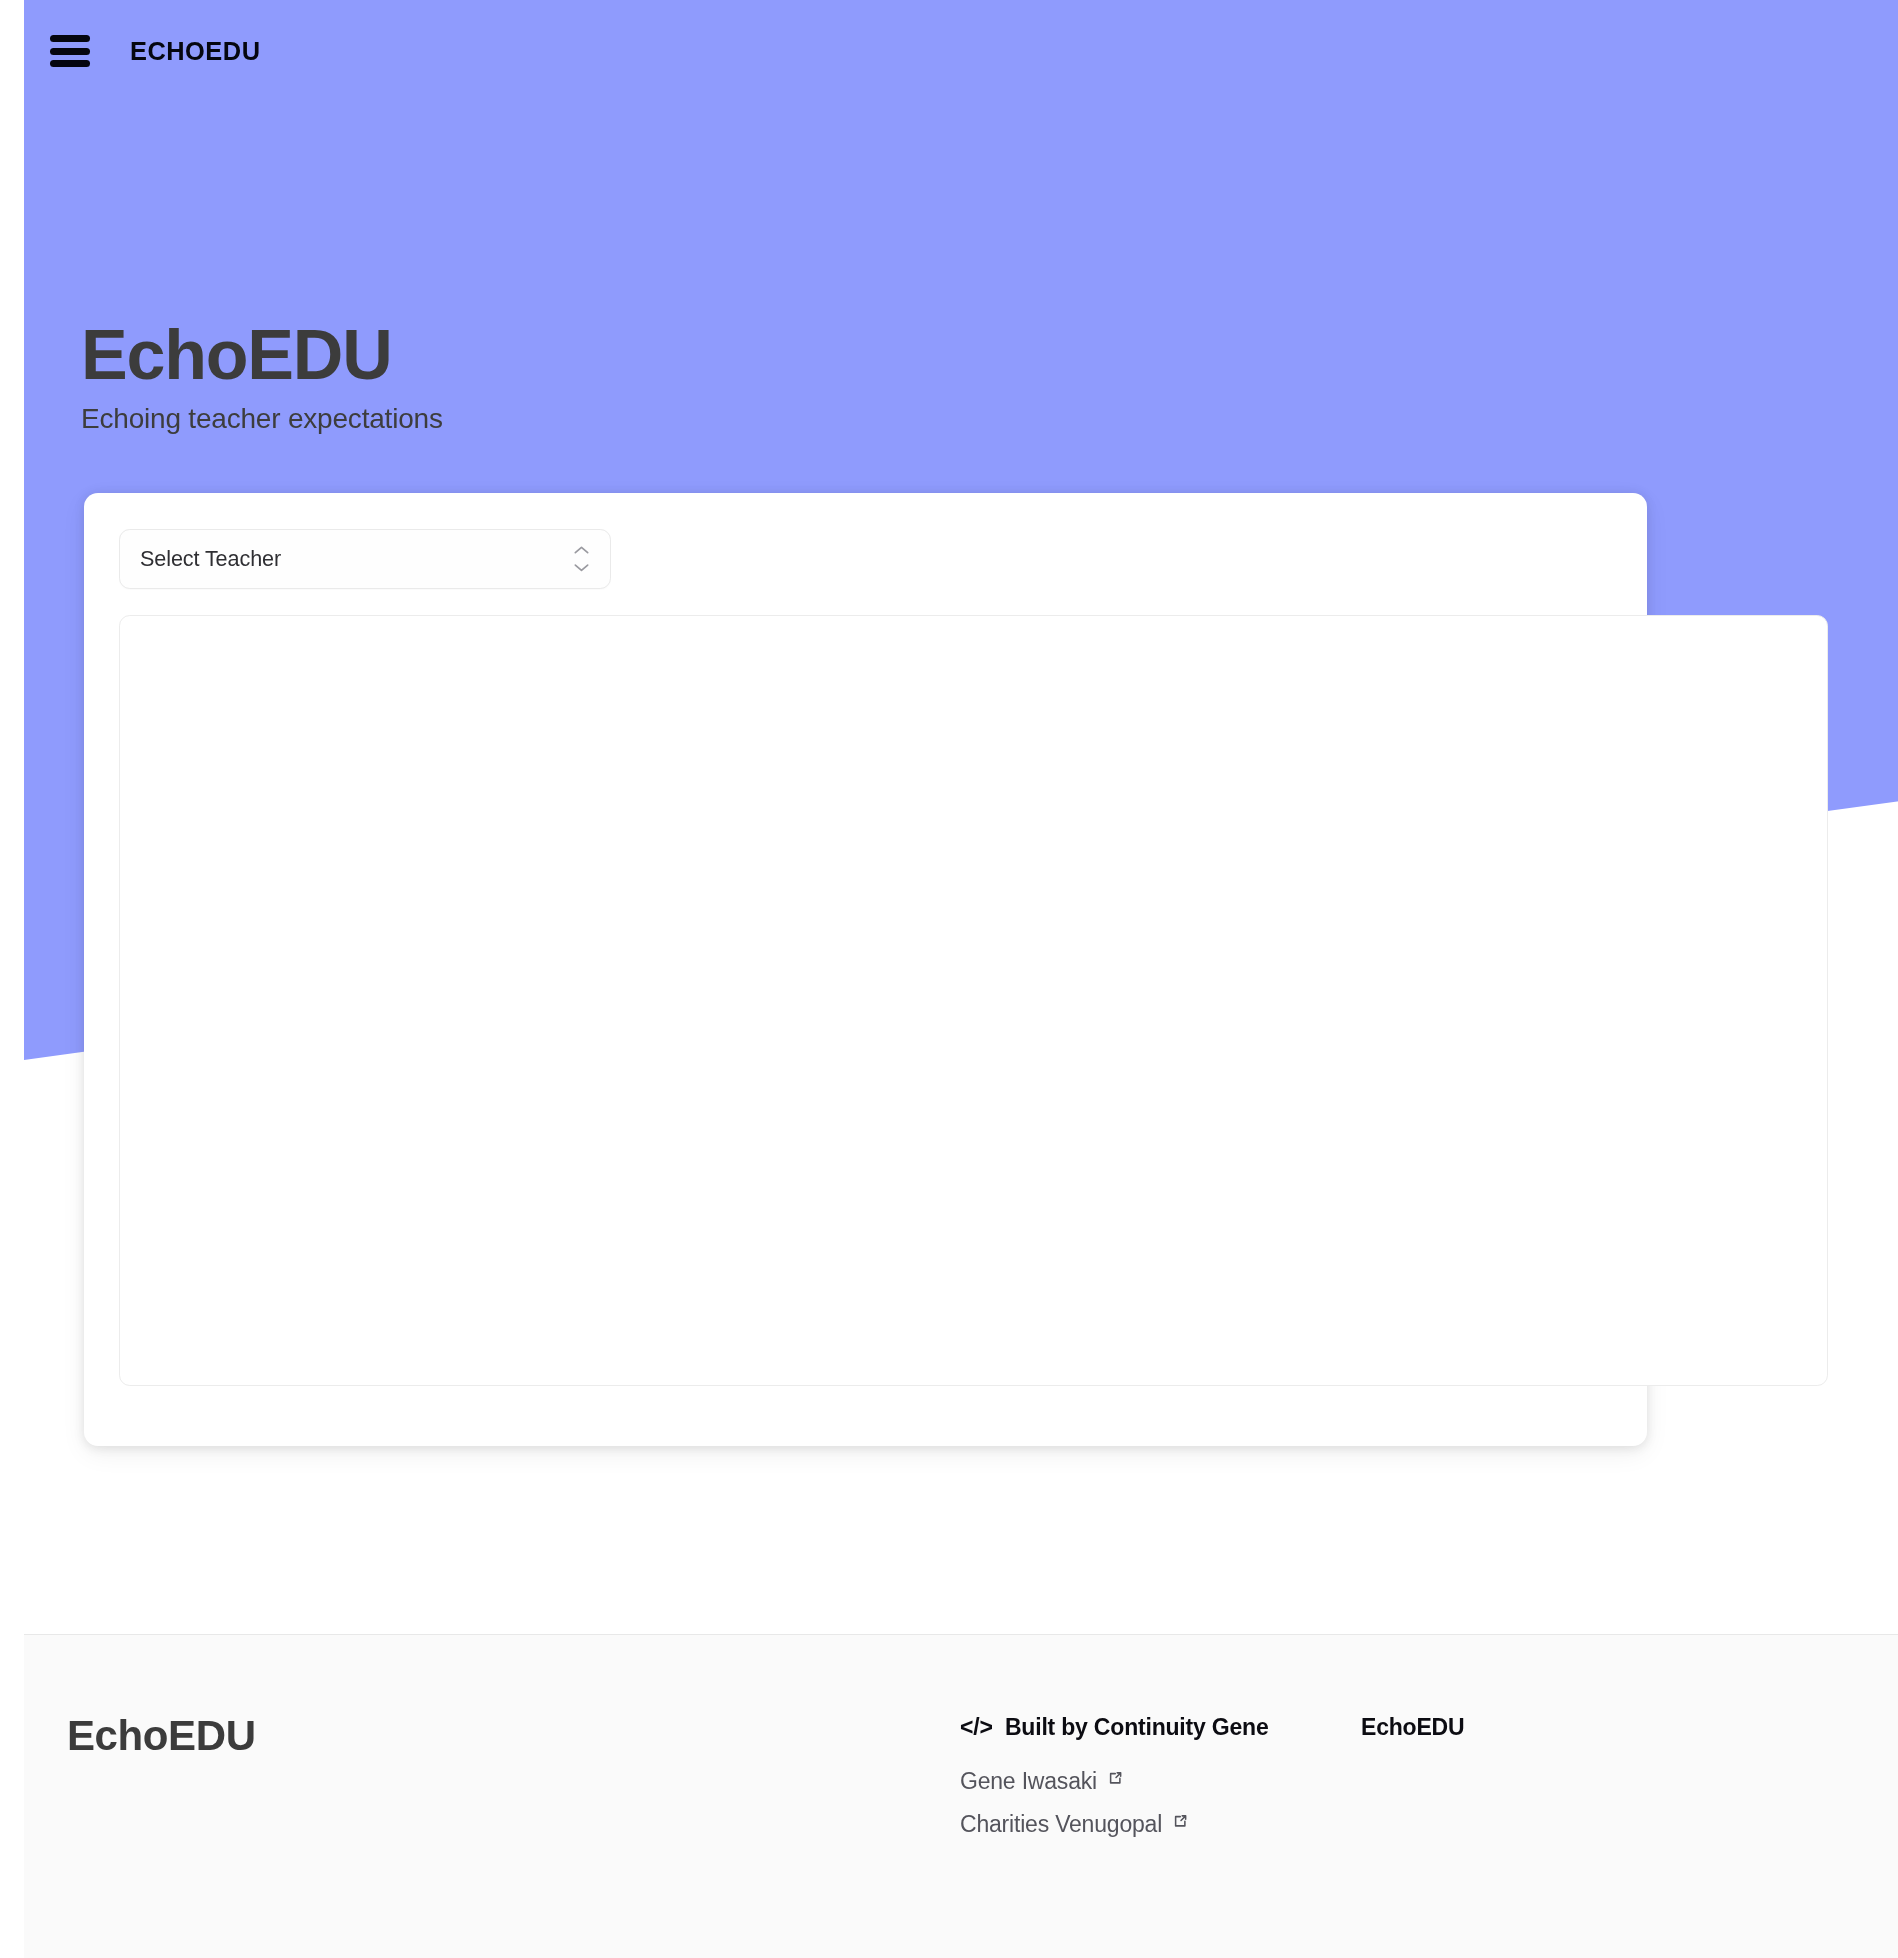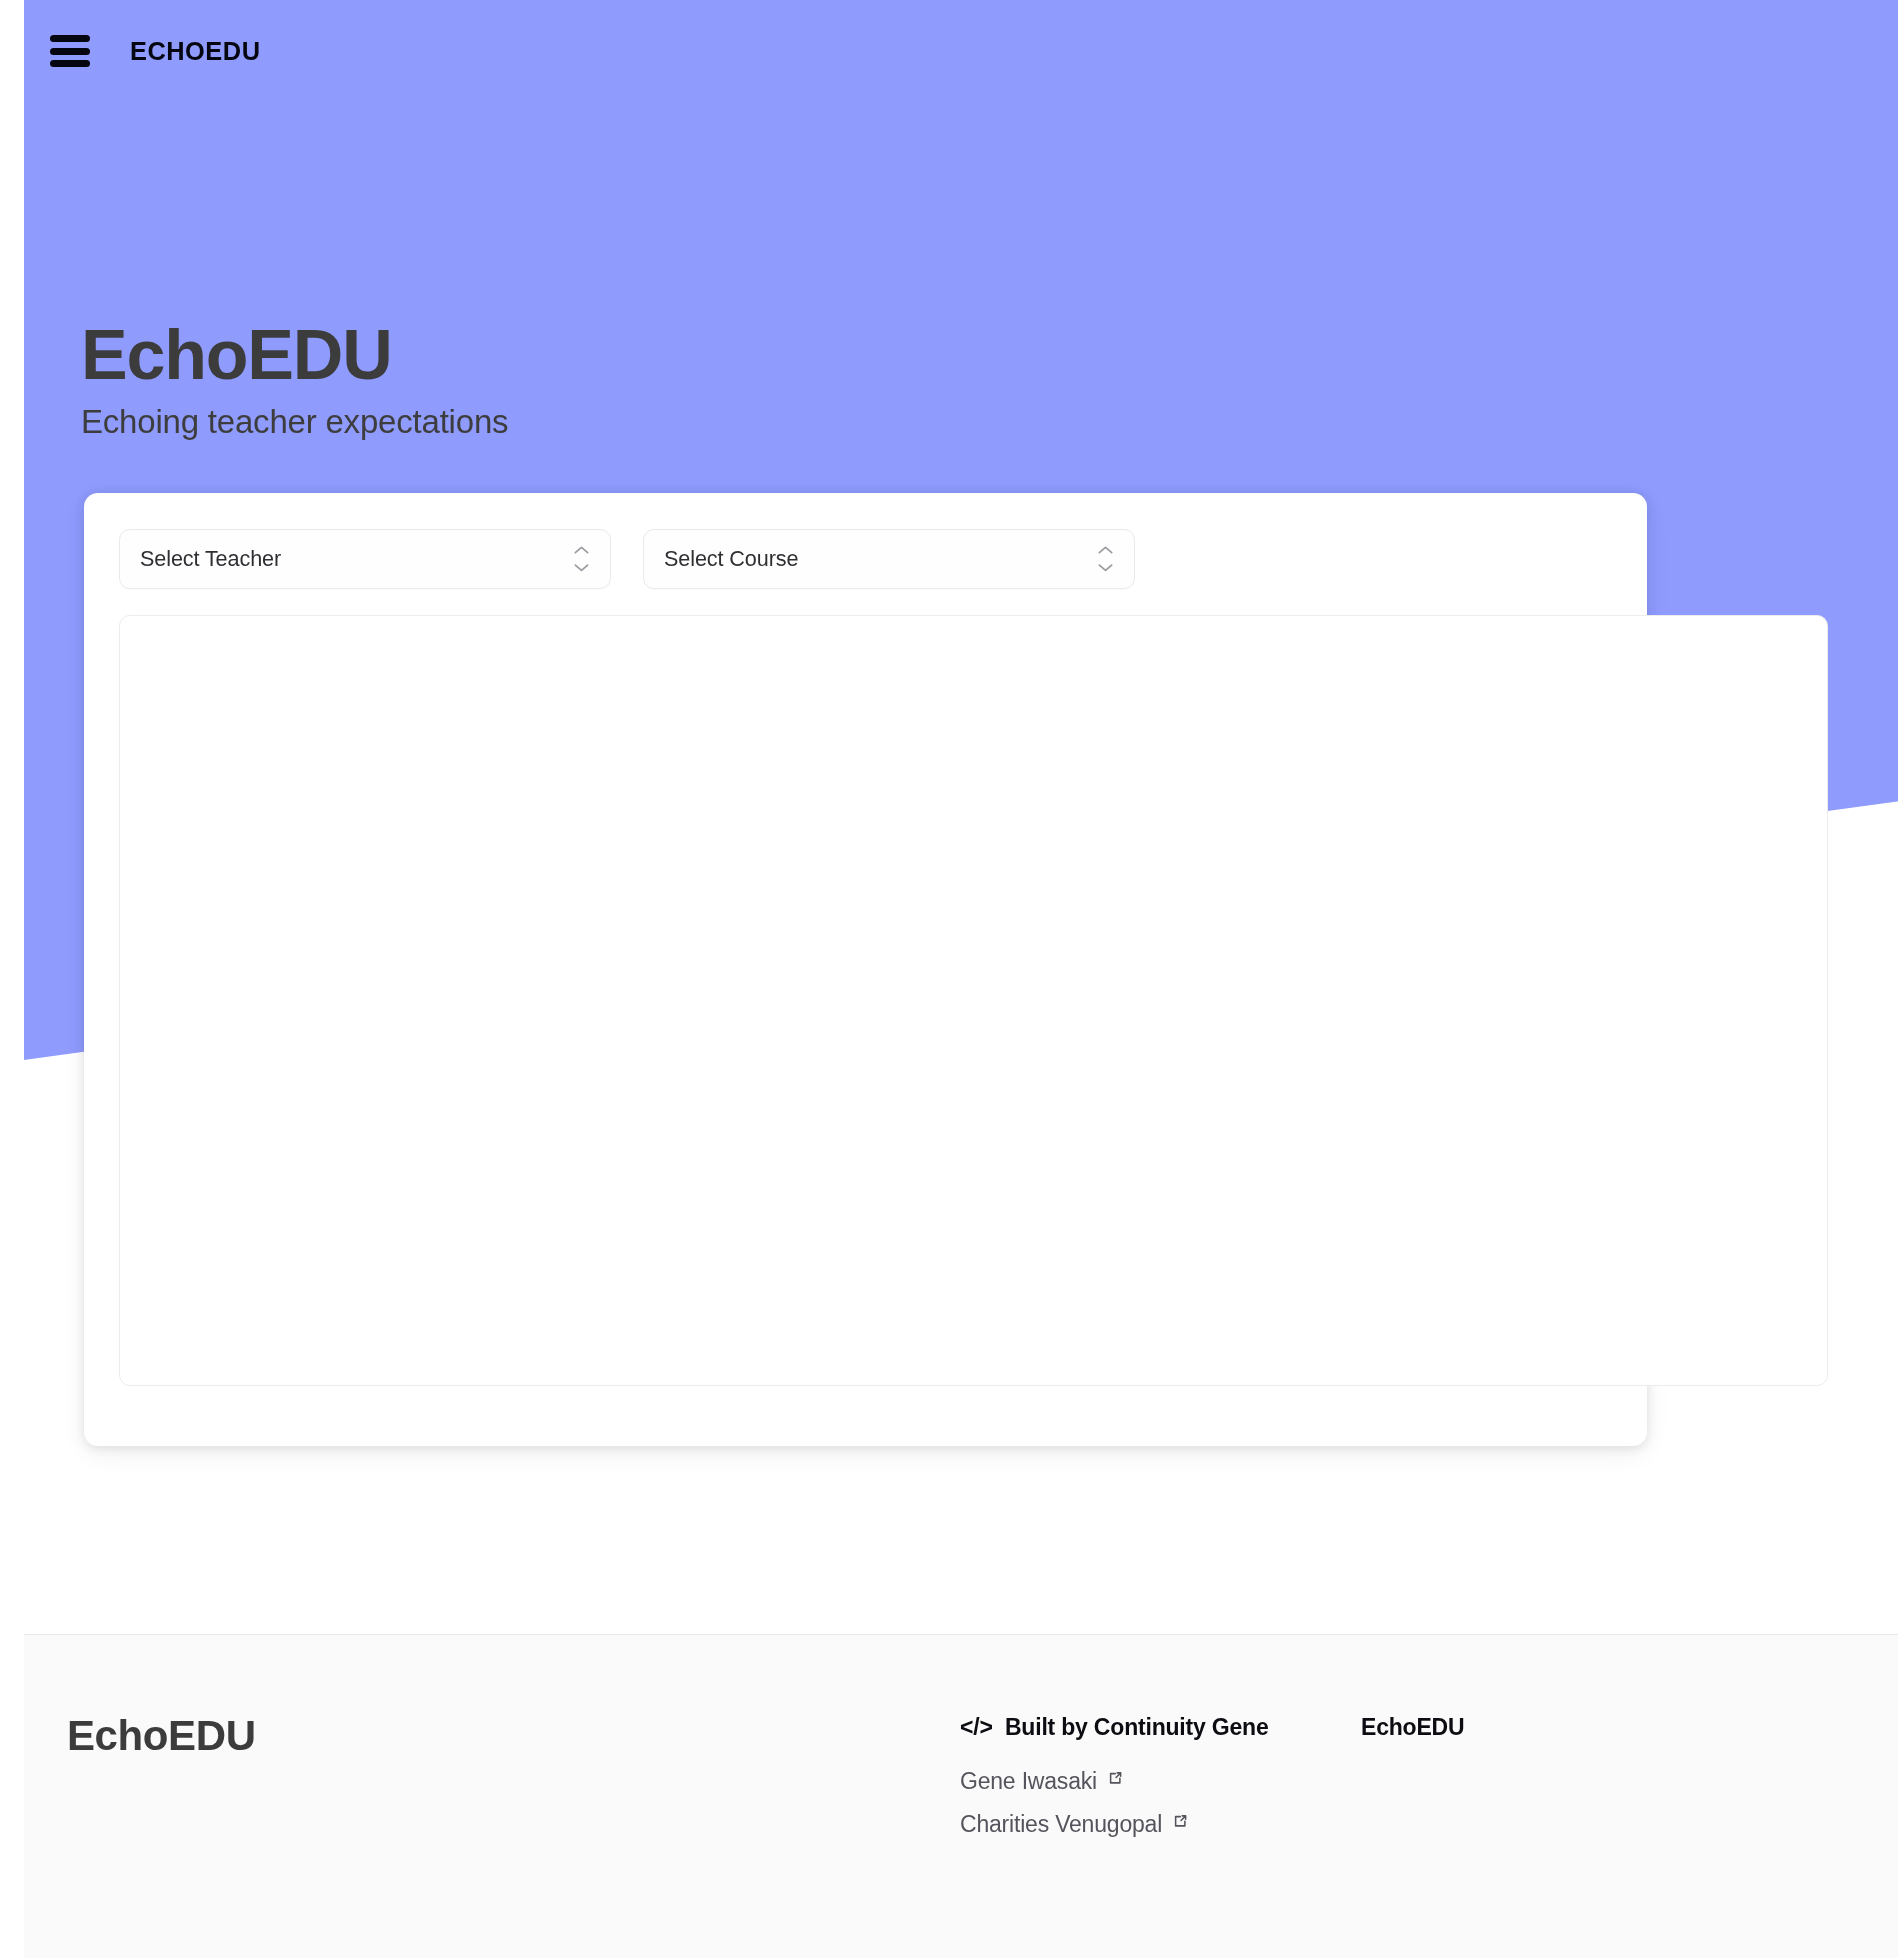--- a/index.html
+++ b/index.html
@@ -89,21 +89,21 @@
   }
   .hero-title {
     font-size: 70px;
     font-weight: 700;
     color: #3c3c3c;
     letter-spacing: -1.2px;
     line-height: 1.05;
   }
   .hero-subtitle {
     margin-top: 10.8px;
-    font-size: 33px;
+    font-size: 28px;
     font-weight: 400;
     color: #3d3d3d;
     letter-spacing: -0.2px;
   }
 
   
   .card {
     position: absolute;
     left: 60px;
     top: 493px;
@@ -272,31 +272,20 @@
         <span class="select-chevrons">
           <svg width="17" height="10.8" viewBox="0 0 22 14" fill="none">
             <path d="M3 10 L11 3 L19 10" stroke="currentColor" stroke-width="2.2" stroke-linecap="round" stroke-linejoin="round"></path>
           </svg>
           <svg width="17" height="10.8" viewBox="0 0 22 14" fill="none">
             <path d="M3 4 L11 11 L19 4" stroke="currentColor" stroke-width="2.2" stroke-linecap="round" stroke-linejoin="round"></path>
           </svg>
         </span>
       </div>
 
-      <div class="select-box">
-        <span class="select-label">Select Course</span>
-        <span class="select-chevrons">
-          <svg width="17" height="10.8" viewBox="0 0 22 14" fill="none">
-            <path d="M3 10 L11 3 L19 10" stroke="currentColor" stroke-width="2.2" stroke-linecap="round" stroke-linejoin="round"></path>
-          </svg>
-          <svg width="17" height="10.8" viewBox="0 0 22 14" fill="none">
-            <path d="M3 4 L11 11 L19 4" stroke="currentColor" stroke-width="2.2" stroke-linecap="round" stroke-linejoin="round"></path>
-          </svg>
-        </span>
-      </div>
 
     </div>
 
     <div class="panel"></div>
 
   </div>
 
   <div class="footer">
 
     <div class="footer-brand">EchoEDU</div>

